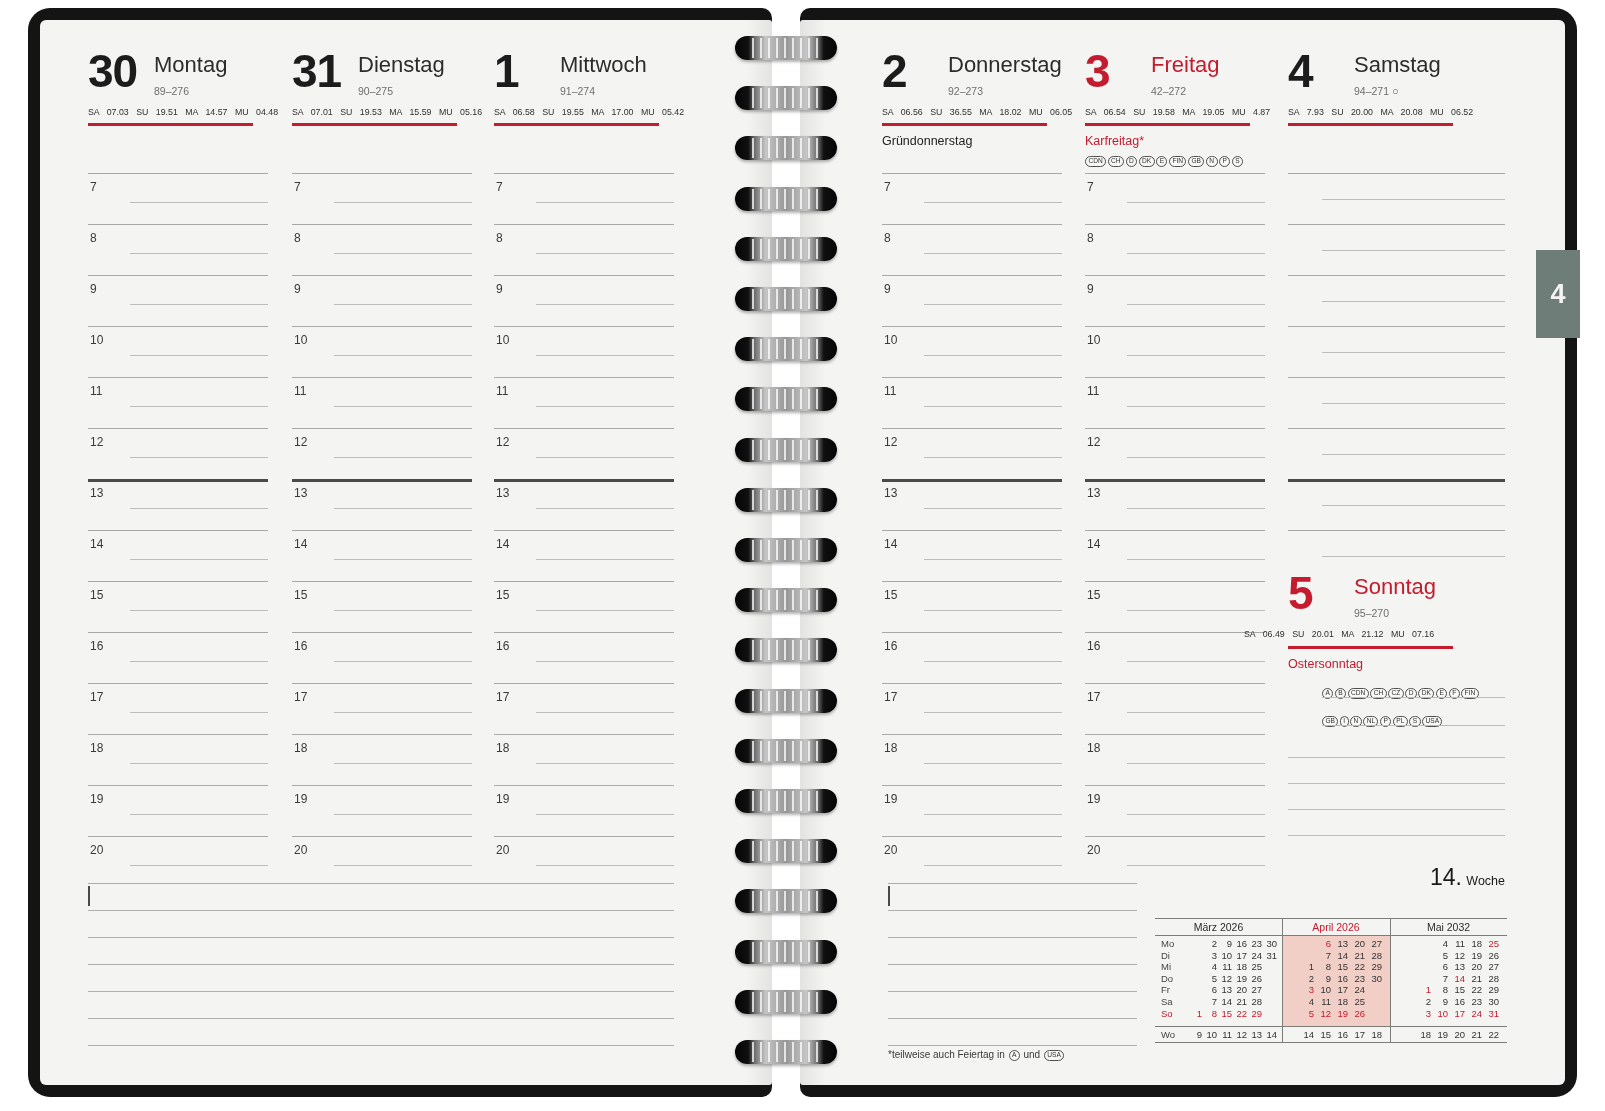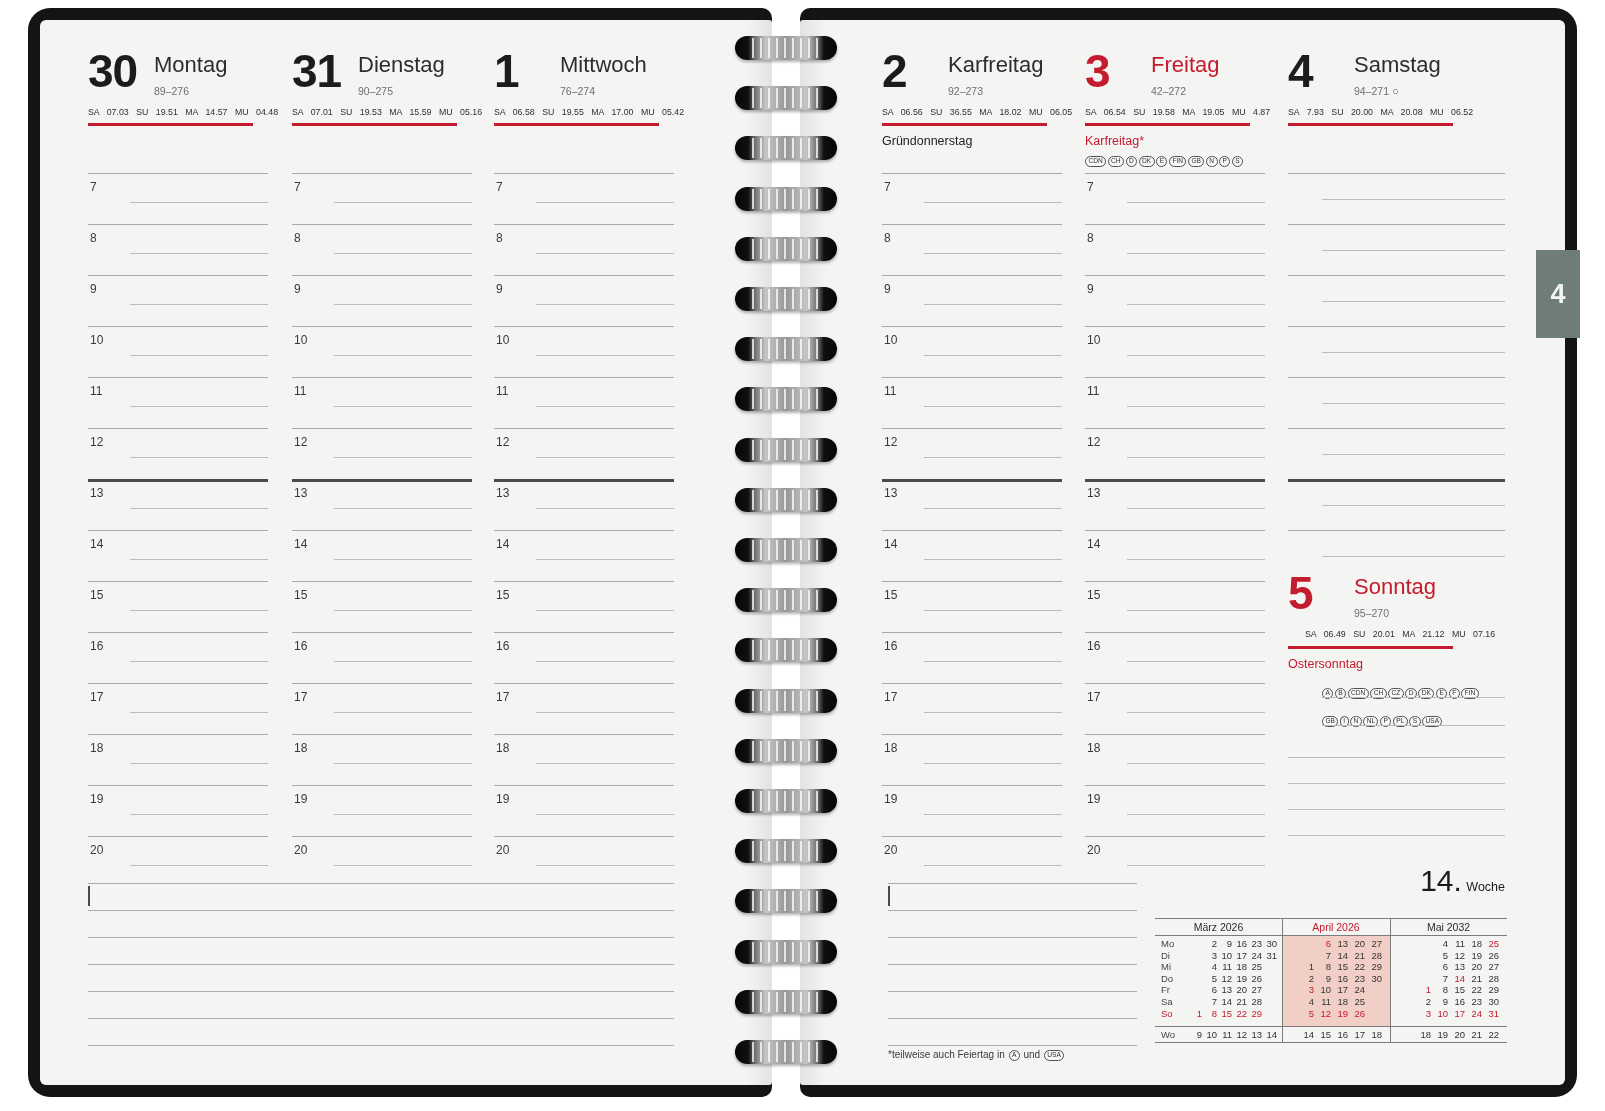--- a/index.html
+++ b/index.html
@@ -35,21 +35,21 @@
   .notes-line{position:absolute;height:1px;background:#aeaeac;}
   .tick{position:absolute;width:1.6px;background:#4a4a48;}
   .chip{display:inline-block;border:0.9px solid #4f4f4f;border-radius:8px;font-size:6.6px;
         line-height:8.6px;height:9px;padding:0 2.4px;color:#2e2e2e;margin-right:1.6px;
         vertical-align:middle;letter-spacing:0;background:rgba(255,255,255,0.35);}
   .chiprow{position:absolute;white-space:nowrap;}
   .moon{font-size:11px;color:#555;font-weight:400;}
   #tab4{position:absolute;left:1536px;top:250px;width:44px;height:88px;background:#6e7d78;
         color:#f4f4f2;font-size:27px;font-weight:700;display:flex;align-items:center;justify-content:center;}
   #week-label{position:absolute;top:864px;left:1255px;width:250px;text-align:right;color:#1a1a1a;white-space:nowrap;}
-  #week-label .wnum{font-size:30px;font-weight:500;}
+  #week-label .wnum{font-size:23px;font-weight:500;}
   #week-label .wword{font-size:12.5px;}
   #minical{position:absolute;left:1155px;top:918px;width:352px;height:126px;font-size:10px;color:#333;}
   .mc-line{position:absolute;left:0;width:352px;height:1px;background:#7c7c7a;}
   .mc-vline{position:absolute;top:0;width:1px;height:124px;background:#7c7c7a;}
   .mc-header{position:absolute;font-size:10.5px;color:#2c2c2c;text-align:center;line-height:1;}
   .mc-cell{position:absolute;width:15px;text-align:right;line-height:1;font-size:9.5px;}
   .mc-label{position:absolute;left:6px;font-size:9.5px;color:#444;line-height:1;}
   #mc-highlight{position:absolute;background:#f2cfc6;}
   #footnote{position:absolute;left:888px;top:1049px;font-size:10px;color:#3a3a3a;white-space:nowrap;}
   #footnote .chip{margin:0 1px;}
@@ -69,25 +69,25 @@
       <div class="day-ordinal" style="left: 154px; top: 86px;">89–276</div>
       <div class="day-astro" style="left: 88px; top: 108px;">SA 07.03 SU 19.51 MA 14.57 MU 04.48</div>
       <div class="redbar" style="left: 88px; top: 123px; width: 165px;"></div>
       <div class="day-number" style="left: 292px; top: 48px;">31</div>
       <div class="day-name" style="left: 358px; top: 54px;">Dienstag</div>
       <div class="day-ordinal" style="left: 358px; top: 86px;">90–275</div>
       <div class="day-astro" style="left: 292px; top: 108px;">SA 07.01 SU 19.53 MA 15.59 MU 05.16</div>
       <div class="redbar" style="left: 292px; top: 123px; width: 165px;"></div>
       <div class="day-number" style="left: 494px; top: 48px;">1</div>
       <div class="day-name" style="left: 560px; top: 54px;">Mittwoch</div>
-      <div class="day-ordinal" style="left: 560px; top: 86px;">76–274</div>
+      <div class="day-ordinal" style="left: 560px; top: 86px;">91–274</div>
       <div class="day-astro" style="left: 494px; top: 108px;">SA 06.58 SU 19.55 MA 17.00 MU 05.42</div>
       <div class="redbar" style="left: 494px; top: 123px; width: 165px;"></div>
       <div class="day-number" style="left: 882px; top: 48px;">2</div>
-      <div class="day-name" style="left: 948px; top: 54px;">Karfreitag</div>
+      <div class="day-name" style="left: 948px; top: 54px;">Donnerstag</div>
       <div class="day-ordinal" style="left: 948px; top: 86px;">92–273</div>
       <div class="day-astro" style="left: 882px; top: 108px;">SA 06.56 SU 36.55 MA 18.02 MU 06.05</div>
       <div class="redbar" style="left: 882px; top: 123px; width: 165px;"></div>
       <div class="holiday" style="left: 882px; top: 135px;">Gründonnerstag</div>
       <div class="day-number red" style="left: 1085px; top: 48px;">3</div>
       <div class="day-name red" style="left: 1151px; top: 54px;">Freitag</div>
       <div class="day-ordinal" style="left: 1151px; top: 86px;">42–272</div>
       <div class="day-astro" style="left: 1085px; top: 108px;">SA 06.54 SU 19.58 MA 19.05 MU 4.87</div>
       <div class="redbar" style="left: 1085px; top: 123px; width: 165px;"></div>
       <div class="holiday red" style="left: 1085px; top: 135px;">Karfreitag*</div>
@@ -319,21 +319,21 @@
       <div class="halfline" style="left: 1322px; top: 402.5px; width: 183px;"></div>
       <div class="gridline" style="left: 1288px; top: 428px; width: 217px;"></div>
       <div class="halfline" style="left: 1322px; top: 453.5px; width: 183px;"></div>
       <div class="darkline" style="left: 1288px; top: 479px; width: 217px;"></div>
       <div class="halfline" style="left: 1322px; top: 504.5px; width: 183px;"></div>
       <div class="gridline" style="left: 1288px; top: 530px; width: 217px;"></div>
       <div class="halfline" style="left: 1322px; top: 555.5px; width: 183px;"></div>
       <div class="day-number red" style="left: 1288px; top: 570px;">5</div>
       <div class="day-name red" style="left: 1354px; top: 576px;">Sonntag</div>
       <div class="day-ordinal" style="left: 1354px; top: 608px;">95–270</div>
-      <div class="day-astro" style="left: 1305px; top: 630px;">SA 06.49 SU 20.01 MA 21.12 MU 07.16</div>
+      <div class="day-astro" style="left: 1244px; top: 630px;">SA 06.49 SU 20.01 MA 21.12 MU 07.16</div>
       <div class="redbar" style="left: 1288px; top: 646px; width: 165px;"></div>
       <div class="holiday red" style="left: 1288px; top: 658px;">Ostersonntag</div>
       <div class="chiprow" style="left: 1322px; top: 684px;"><span class="chip">A</span><span class="chip">B</span><span class="chip">CDN</span><span class="chip">CH</span><span class="chip">CZ</span><span class="chip">D</span><span class="chip">DK</span><span class="chip">E</span><span class="chip">F</span><span class="chip">FIN</span></div>
       <div class="halfline" style="left: 1322px; top: 697px; width: 183px;"></div>
       <div class="chiprow" style="left: 1322px; top: 712px;"><span class="chip">GB</span><span class="chip">I</span><span class="chip">N</span><span class="chip">NL</span><span class="chip">P</span><span class="chip">PL</span><span class="chip">S</span><span class="chip">USA</span></div>
       <div class="halfline" style="left: 1322px; top: 725px; width: 183px;"></div>
       <div class="halfline" style="left: 1288px; top: 757px; width: 217px;"></div>
       <div class="halfline" style="left: 1288px; top: 783px; width: 217px;"></div>
       <div class="halfline" style="left: 1288px; top: 809px; width: 217px;"></div>
       <div class="halfline" style="left: 1288px; top: 835px; width: 217px;"></div>

